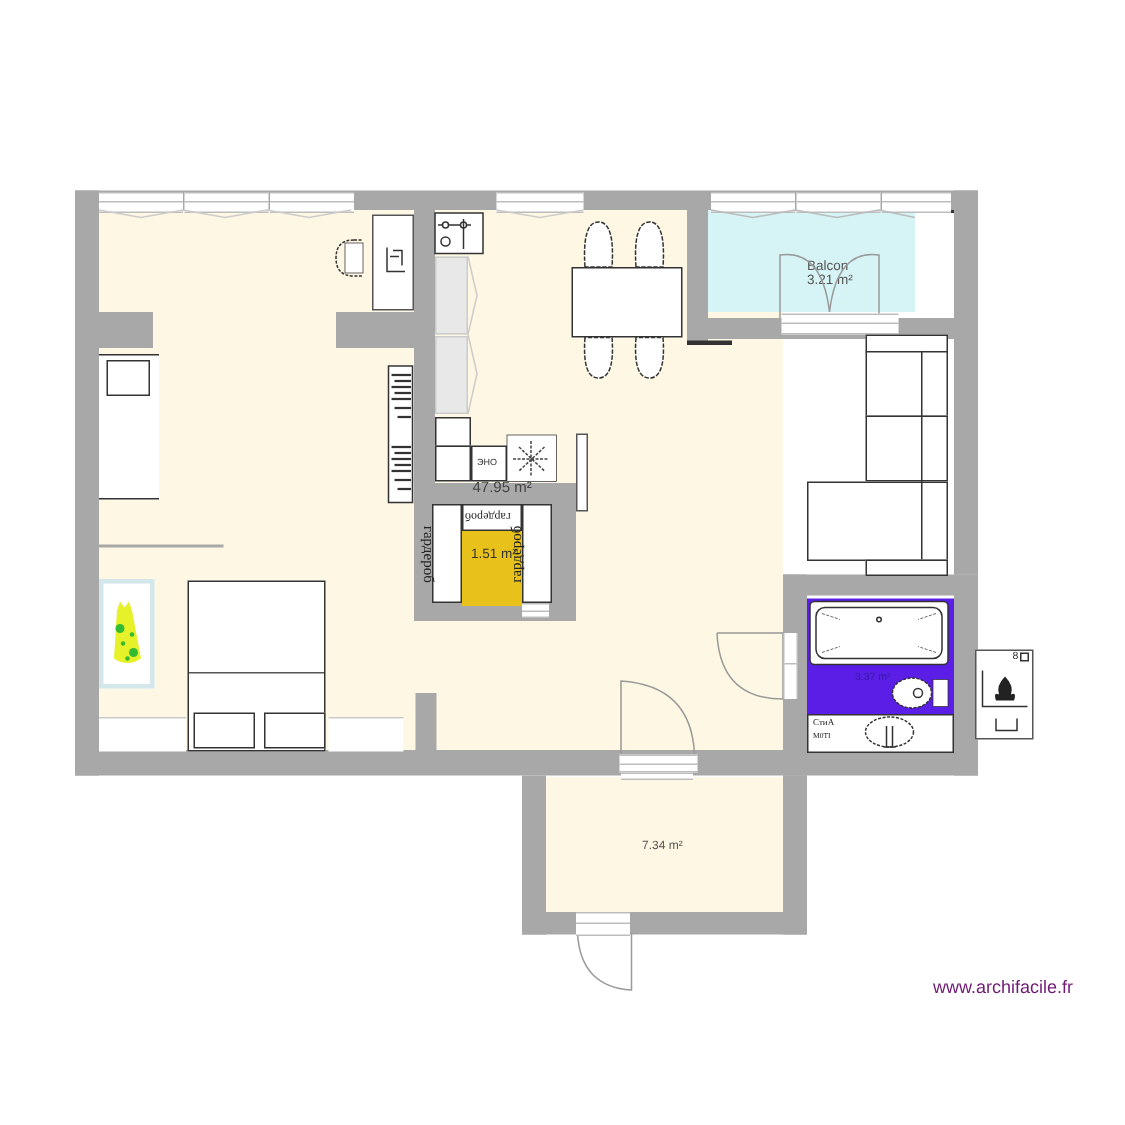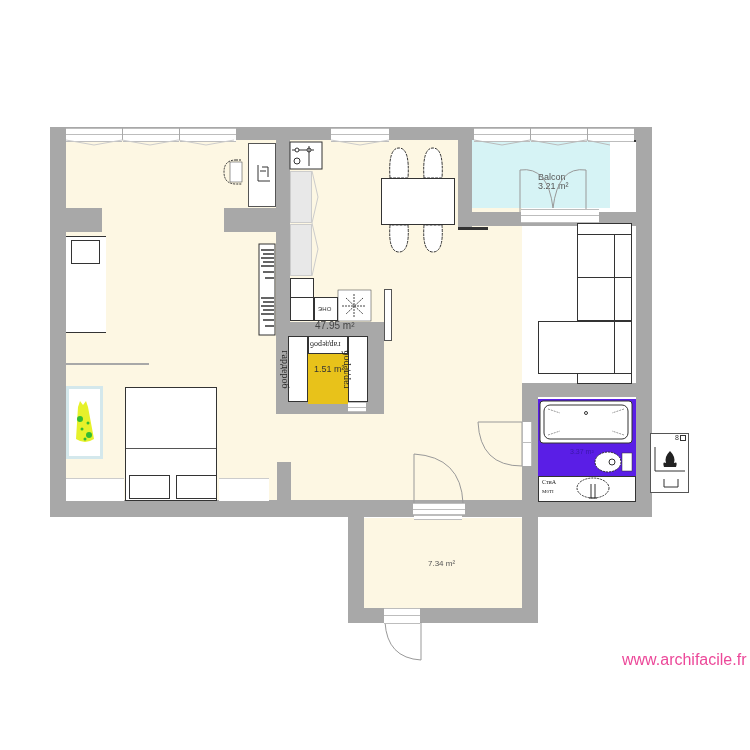--- a/index.html
+++ b/index.html
@@ -6,21 +6,21 @@
   body { width:750px; height:750px; position:relative; overflow:hidden; font-family:"Liberation Sans", sans-serif; }
   .abs { position:absolute; box-sizing:border-box; }
   .wall { position:absolute; background:#a8a8a8; }
   .floor { position:absolute; background:#fdf7e3; }
   .white { position:absolute; background:#ffffff; }
   .win { position:absolute; background:#ffffff; border-top:1px solid #bdbdbd; border-bottom:1px solid #bdbdbd; }
   .win::after { content:""; position:absolute; left:0; right:0; top:45%; height:1px; background:#bdbdbd; }
   .lbl { position:absolute; font-size:9px; color:#555; white-space:nowrap; }
   .furn { position:absolute; background:#fff; border:1px solid #333; box-sizing:border-box; }
   svg { position:absolute; overflow:visible; }
-  .watermark { position:absolute; font-size:16px; color:#ec4899; }
+  .watermark { position:absolute; font-size:12px; color:#701a75; }
 </style>
 </head>
 <body>
 
 <div class="floor" style="left:66px;top:140px;width:456px;height:360px;"></div>
 <div class="floor" style="left:364px;top:518px;width:158px;height:90px;"></div>
 
 <div class="wall" style="left:50px;top:127px;width:226px;height:13px;"></div>
 <div class="wall" style="left:276px;top:127px;width:196px;height:13px;"></div>
 <div class="wall" style="left:472px;top:127px;width:180px;height:13px;"></div>

